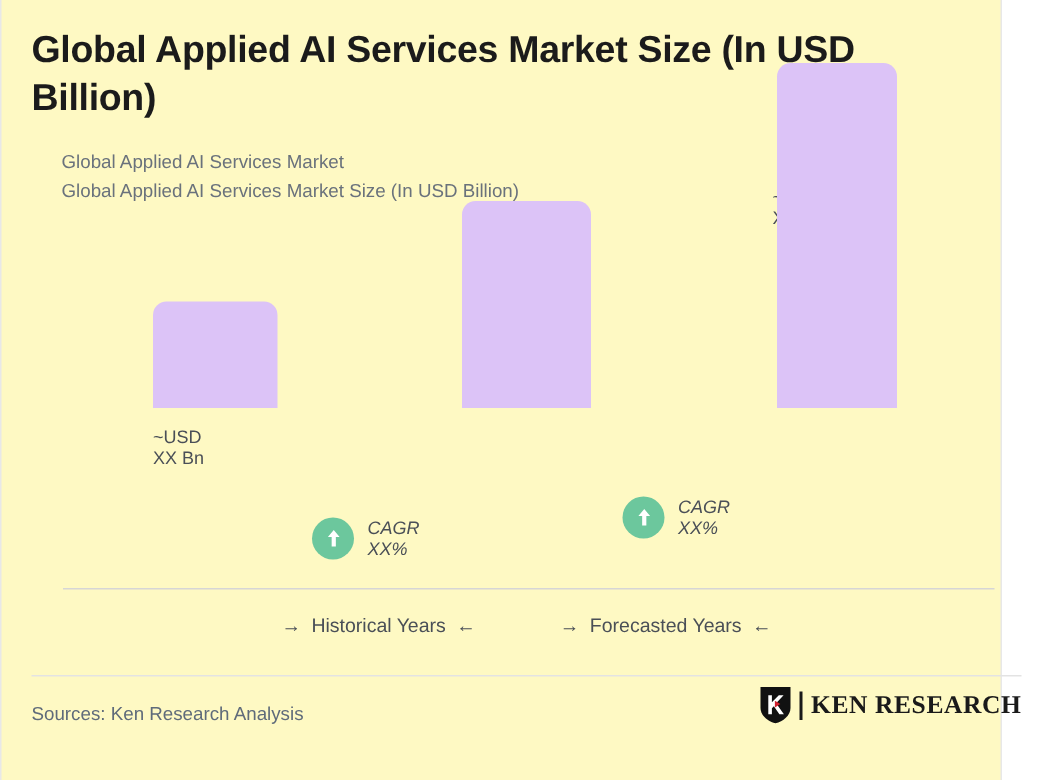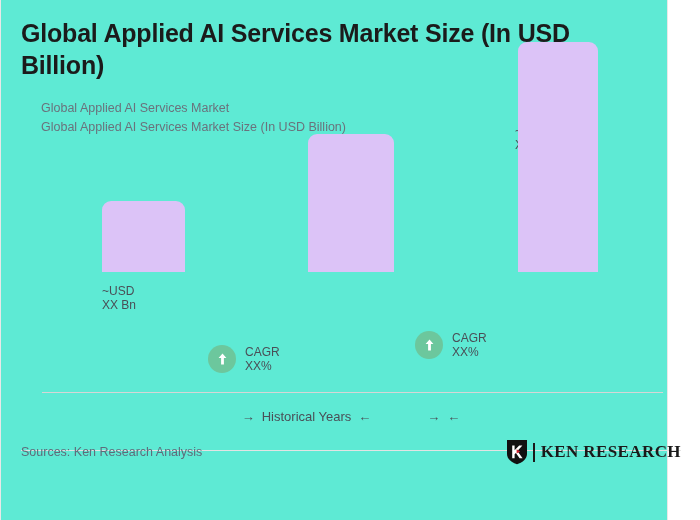--- a/index.html
+++ b/index.html
@@ -6,21 +6,21 @@
   html, body {
     margin: 0; padding: 0;
     width: 700px; height: 520px;
     background: #ffffff;
     font-family: "Liberation Sans", sans-serif;
     overflow: hidden;
   }
   #page {
     position: relative;
     width: 668px; height: 520px;
-    background: #5eead4;
+    background: #fef9c3;
     border-left: 1px solid #e8e8e8;
     border-right: 1px solid #e8e8e8;
   }
 
   
   #header { position: absolute; left: 20px; top: 18px; width: 600px; }
   #chart-title {
     font-size: 25px;
     font-weight: bold;
     line-height: 1.26;
@@ -64,20 +64,21 @@
     white-space: nowrap;
   }
   .bar-label span { display: block; }
 
   
   .cagr {
     position: absolute;
     display: flex;
     align-items: center;
     gap: 9px;
+    font-style: italic;
   }
   .cagr-circle {
     width: 28px; height: 28px;
     border-radius: 50%;
     background: #6cc79d;
     display: flex;
     align-items: center;
     justify-content: center;
     flex: 0 0 auto;
   }
@@ -111,24 +112,24 @@
 
   
   #footer-divider {
     position: absolute;
     left: 20px; top: 450px;
     width: 660px; height: 1px;
     background: #e3e3e3;
   }
   #footer {
     position: absolute;
-    left: 20px; top: 439px;
+    left: 20px; top: 457px;
     width: 660px;
     display: flex;
-    align-items: center;
+    align-items: flex-end;
     justify-content: space-between;
   }
   #sources-text {
     font-size: 12.5px;
     color: #5f6b7a;
   }
   #logo { display: flex; align-items: center; gap: 0; }
   #logo-mark { display: block; }
   #logo-wordmark {
     font-size: 17px;
@@ -206,20 +207,21 @@
   </div>
 
   <div id="phase-row">
     <div class="phase">
       <span class="arrow">→</span>
       <span>Historical Years</span>
       <span class="arrow">←</span>
     </div>
     <div class="phase">
       <span class="arrow">→</span>
+      <span>Forecasted Years</span>
       <span class="arrow">←</span>
     </div>
   </div>
 
   <div id="footer-divider"></div>
   <div id="footer">
     <div id="sources-text">Sources: Ken Research Analysis</div>
     <div id="logo">
       <svg id="logo-mark" width="22" height="26" viewBox="0 0 22 26">
         <path d="M1 1 H21 V15 C21 20 16 24 11 25.2 C6 24 1 20 1 15 Z" fill="#111111"></path>

